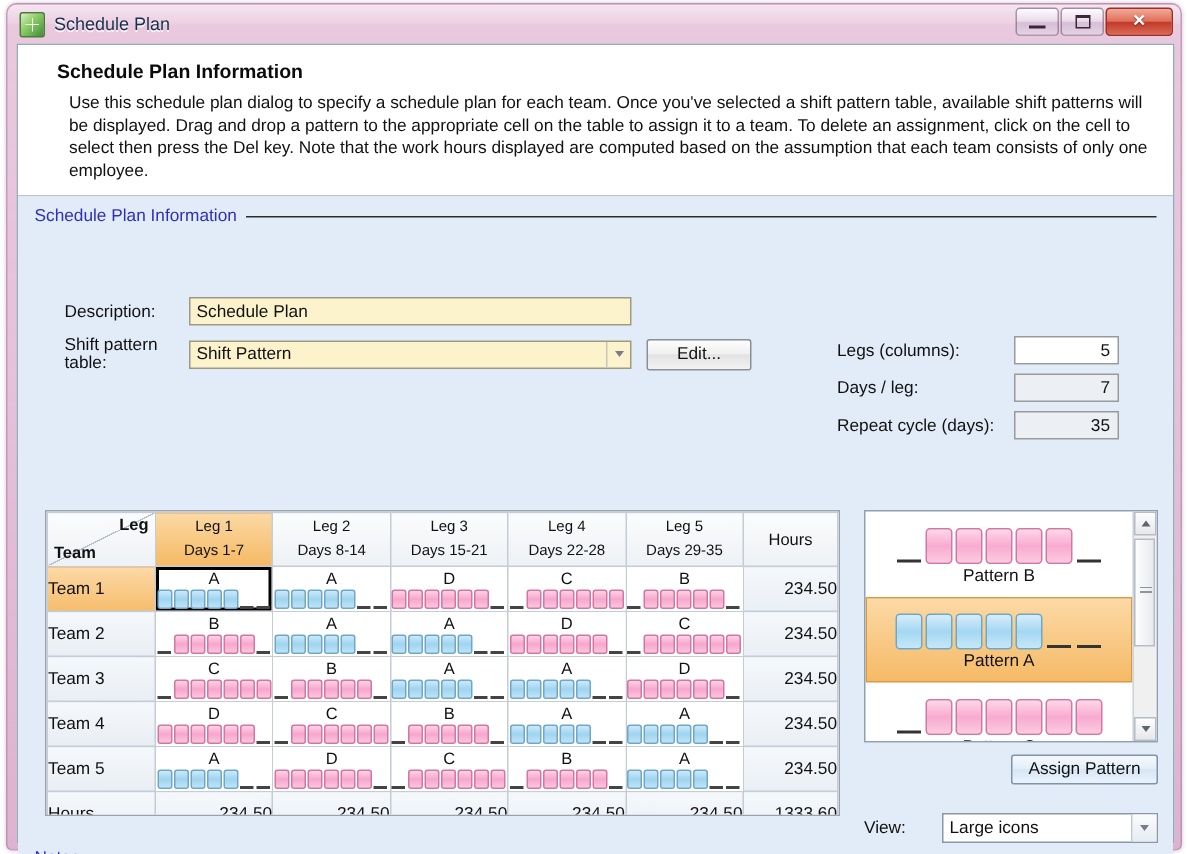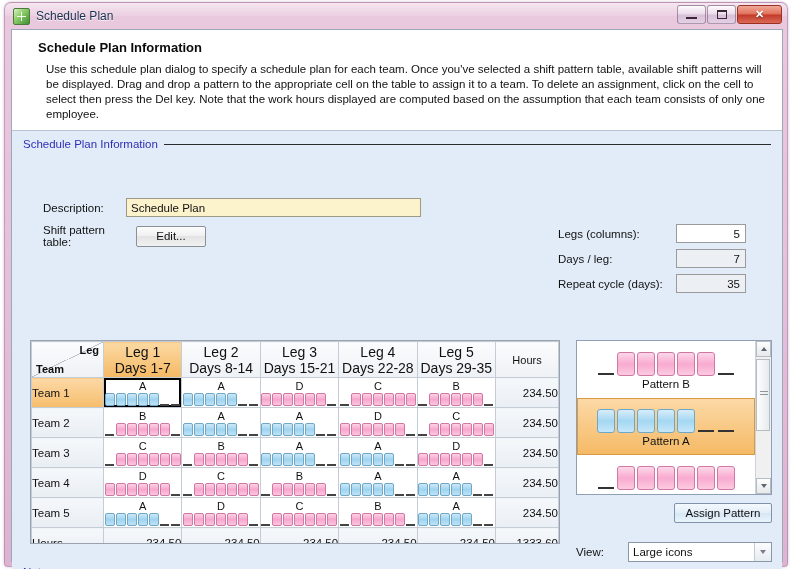--- a/index.html
+++ b/index.html
@@ -233,21 +233,21 @@
   .corner .team-l { position:absolute; left:4px; bottom:2px; font-size:11px; color:#111; }
   .corner .diag {
     position:absolute; left:0; top:0; width:100%; height:100%;
     background: linear-gradient(to bottom right, transparent 49.3%, #b8c0ca 49.3%, #b8c0ca 50.7%, transparent 50.7%);
   }
   th.leghdr {
     height: 36px;
     background: linear-gradient(to bottom,#fbfcfd,#eef1f5);
     font-weight: normal;
     color: #111;
-    font-size: 14px;
+    font-size: 10px;
     line-height: 16px;
   }
   th.leghdr.sel {
     background: linear-gradient(to bottom,#fbd9a4,#f5b964);
     border-color: #d79a40;
   }
   th.leghdr .l1 { display:block; }
   th.leghdr .l2 { display:block; }
   th.hourshdr {
     width: 63px; height: 36px;
@@ -458,20 +458,26 @@
 
       <div id="forms">
         <div class="frow">
           <div class="flabel">Description:</div>
           <div class="finput" id="desc-input">
             <span>Schedule Plan</span>
           </div>
         </div>
         <div class="frow">
           <div class="flabel">Shift pattern table:</div>
+          <div class="finput" id="shift-combo">
+            <span class="val">Shift Pattern</span>
+            <span class="combo-arrow">
+                <span class="tri-down"></span>
+              </span>
+          </div>
           <div class="btn" id="edit-btn">Edit...</div>
         </div>
 
         <div id="rightfields">
           <div class="nrow">
             <div class="nlabel">Legs (columns):</div>
             <div class="nfield white">5</div>
           </div>
           <div class="nrow">
             <div class="nlabel">Days / leg:</div>

